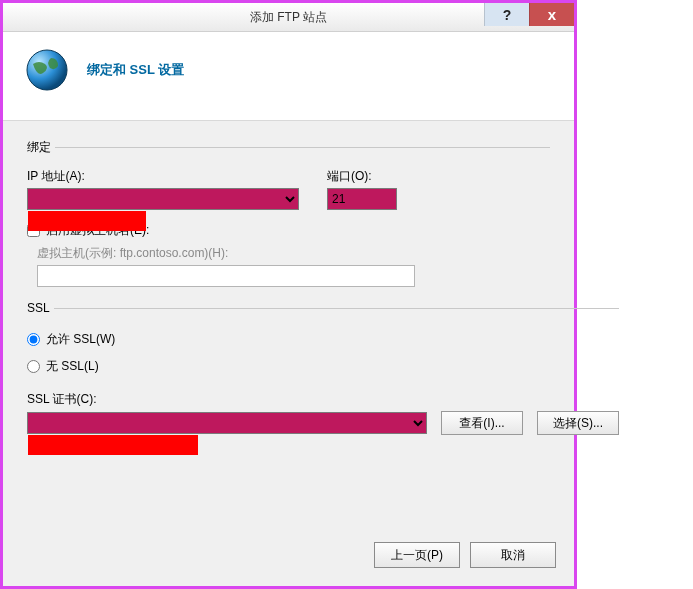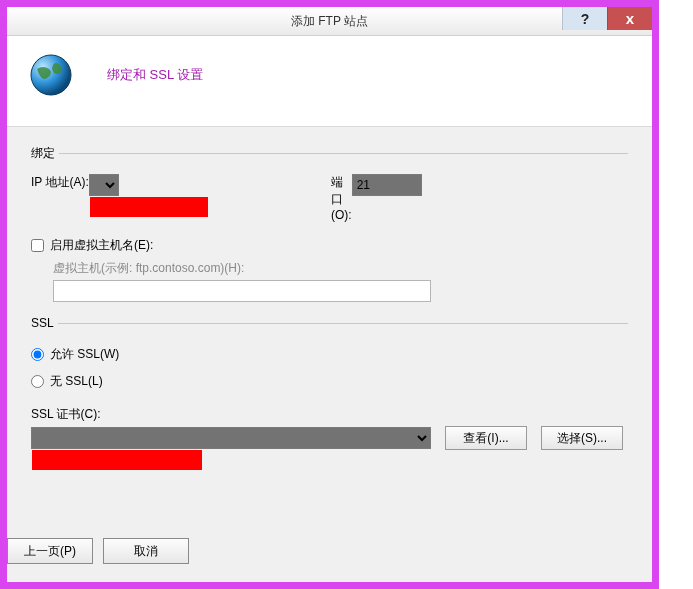--- a/index.html
+++ b/index.html
@@ -1,51 +1,51 @@
 <!DOCTYPE html>
 <html><head>
 <meta charset="utf-8">
 <style>
   html,body{margin:0;padding:0;font-family:"Microsoft YaHei","Segoe UI",Tahoma,sans-serif;font-size:12px;color:#000;background:#fff}
-  .window{width:659px;height:589px;border:7px solid #d946ef;box-sizing:border-box;background:#f0f0f0;position:relative}
+  .window{width:577px;height:589px;border:3px solid #d946ef;box-sizing:border-box;background:#f0f0f0;position:relative}
   .titlebar{height:28px;background:linear-gradient(#ffffff,#eaeaea);display:flex;align-items:center;position:relative;border-bottom:1px solid #d0d0d0}
   .titlebar .title{flex:1;text-align:center;font-size:12px;color:#333}
   .titlebar .controls{position:absolute;right:0;top:0;display:flex;height:23px}
   .titlebar .controls .btn{width:44px;height:23px;display:flex;align-items:center;justify-content:center;border-left:1px solid rgba(0,0,0,.15);font-family:Arial,sans-serif}
   .titlebar .controls .help{background:#d7e4f2;font-weight:bold;font-size:14px;color:#222}
   .titlebar .controls .close{background:#c75050;color:#fff;font-size:15px;font-weight:bold}
   .header{display:flex;align-items:center;padding:14px 20px 26px 20px;background:#fff;border-bottom:1px solid #d9d9d9}
   .header .globe{width:48px;height:48px;margin-right:16px}
-  .header h1{font-size:13px;font-weight:normal;margin:16px;color:#a21caf}
+  .header h1{font-size:13px;font-weight:bold;margin:0;color:#0369a1}
   .body{padding:18px 24px 0 24px}
   fieldset{border:none;border-top:1px solid #c8c8c8;margin:0 0 14px 0;padding:10px 0 0 0}
   fieldset>legend{padding:0 4px 0 0;font-size:12px;color:#000000}
   .row{display:flex;gap:28px;margin-top:2px}
-  .col{display:flex;flex-direction:row}
+  .col{display:flex;flex-direction:column}
   .col label{margin-bottom:3px}
   .col.ip{width:272px}
   .col.port{width:80px}
-  select,input[type=text]{height:22px;border:1px solid #7a7a7a;background:#737373;font-size:12px;box-sizing:border-box;padding:0 4px}
+  select,input[type=text]{height:22px;border:1px solid #7a7a7a;background:#be185d;font-size:12px;box-sizing:border-box;padding:0 4px}
   .ip select{width:100%}
   .ip .redacted{position:absolute;margin-top:1px;margin-left:1px;width:118px;height:20px;background:#ff0000;pointer-events:none}
   .port input{width:70px}
   .chk{display:flex;align-items:center;margin-top:12px}
   .chk input{margin:0 6px 0 0;width:13px;height:13px}
-  .vhost-sub{margin:6px 0 0 22px;color:#8a8a8a}
+  .vhost-sub{margin:6px 0 0 10px;color:#8a8a8a}
   .vhost-sub label{display:block;margin-bottom:3px}
   .vhost-sub input{width:378px;border:1px solid #b5b5b5;background:#fff;height:22px}
   .autostart{margin:18px 0 14px 0}
   .radio-row{margin:6px 0 10px 0;display:flex;align-items:center}
   .radio-row input{margin:0 6px 0 0}
   .ssl-cert-label{margin:16px 0 3px 0;display:block}
   .ssl-row{display:flex;gap:14px;align-items:center}
   .ssl-row select{width:400px}
   .ssl-row .redacted2{position:absolute;width:170px;height:20px;margin-top:1px;margin-left:1px;background:#ff0000;pointer-events:none}
   .smallbtn{height:24px;border:1px solid #999;background:linear-gradient(#fdfdfd,#e7e7e7);min-width:82px;font-size:12px;cursor:pointer}
-  .footer{position:absolute;left:0;right:0;bottom:0;padding:12px 18px 18px 0;display:flex;gap:10px;background:#f0f0f0}
+  .footer{position:absolute;left:0;right:0;bottom:0;padding:12px 18px 18px 0;display:flex;justify-content:flex-end;gap:10px;background:#f0f0f0}
   .footer button{width:86px;height:26px;border:1px solid #8a8a8a;background:linear-gradient(#fdfdfd,#e7e7e7);font-size:12px;cursor:pointer}
   .footer button:disabled{color:#9a9a9a;cursor:default}
   .footer .hl{outline:2px solid #d02020;outline-offset:1px}
 </style>
 </head>
 <body>
 
 <div class="window">
 
   <div class="titlebar">

